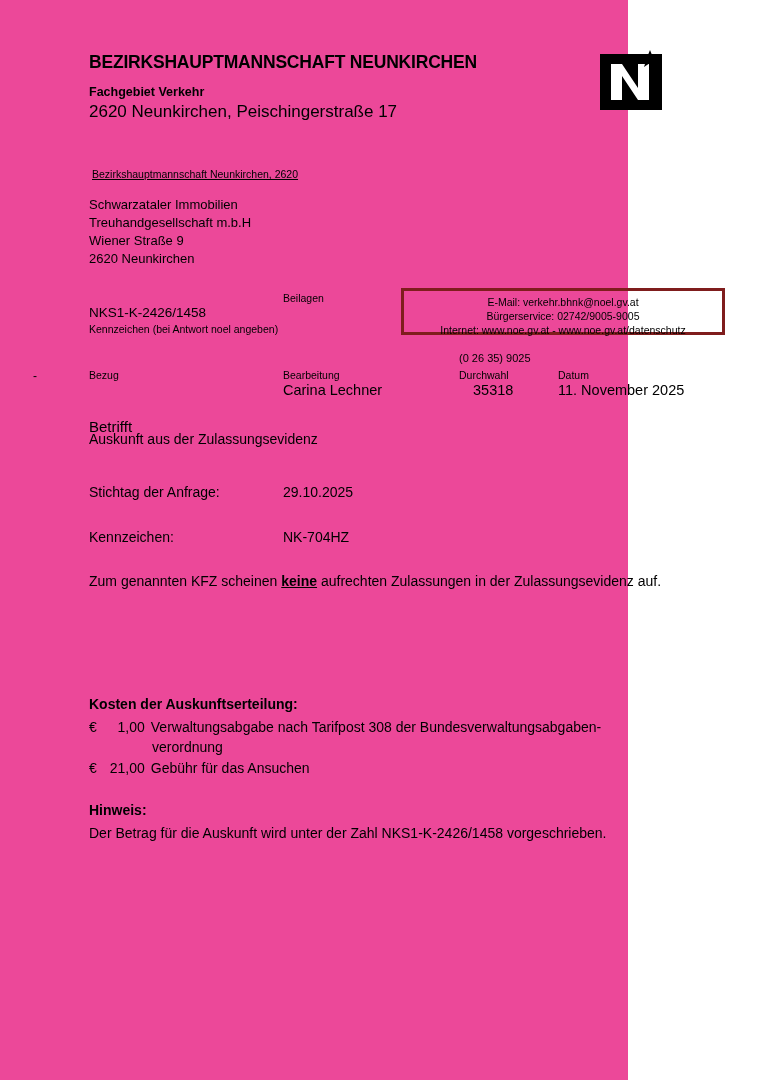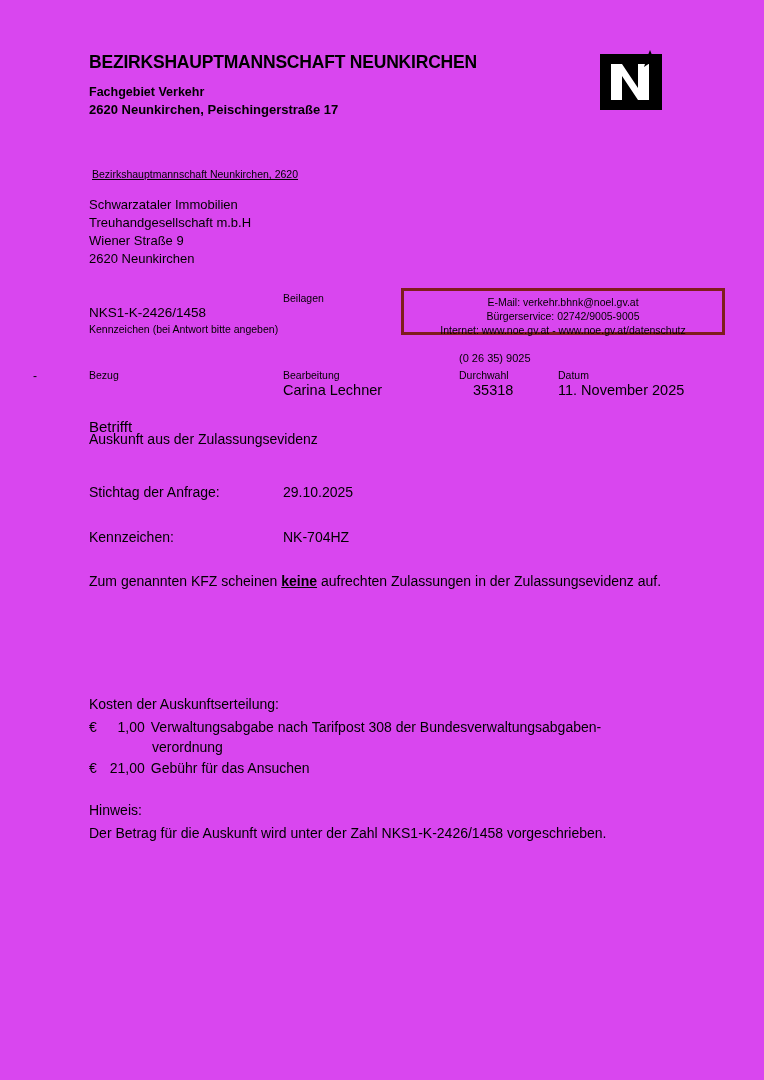--- a/index.html
+++ b/index.html
@@ -10,23 +10,23 @@
   body {
     width: 764px;
     height: 1080px;
     font-family: "Liberation Sans", sans-serif;
     color: #000000;
     position: relative;
     overflow: hidden;
   }
   .page {
     position: relative;
-    width: 764px;
+    width: 628px;
     height: 1080px;
-    background: #d946ef;
+    background: #ec4899;
   }
 
   
   .header {
     position: absolute;
     left: 89px;
     top: 52px;
     width: 580px;
   }
   .org-name {
@@ -36,22 +36,22 @@
     line-height: 1.25;
     white-space: nowrap;
   }
   .org-dept {
     font-size: 12.5px;
     font-weight: bold;
     line-height: 1.35;
     margin-top: 10px;
   }
   .org-addr {
-    font-size: 13px;
-    font-weight: bold;
+    font-size: 17px;
+    font-weight: normal;
     line-height: 1.35;
   }
 
   
   .logo {
     position: absolute;
     left: 600px;
     top: 48px;
     width: 66px;
     height: 66px;
@@ -185,21 +185,21 @@
     width: 194px;
   }
   .kv-val { display: inline-block; }
   .stmt { width: 600px; }
   .stmt b {
     font-weight: bold;
     text-decoration: underline;
   }
 
   .section-head {
-    font-weight: normal;
+    font-weight: bold;
     margin: 0 0 2px 0;
   }
   .costs { margin: 0 0 0 0; }
   .cost-line { white-space: nowrap; }
   .cost-line .amt {
     display: inline-block;
     width: 50px;
   }
   .cost-cont {
     padding-left: 63px;
@@ -230,21 +230,21 @@
 
   <div class="recipient">
     <div>Schwarzataler Immobilien</div>
     <div>Treuhandgesellschaft m.b.H</div>
     <div>Wiener Straße 9</div>
     <div>2620 Neunkirchen</div>
   </div>
 
   <div class="beilagen-label">Beilagen</div>
   <div class="ref-number">NKS1-K-2426/1458</div>
-  <div class="ref-caption">Kennzeichen (bei Antwort bitte angeben)</div>
+  <div class="ref-caption">Kennzeichen (bei Antwort noel angeben)</div>
 
   <div class="contact-box">
     <div>E-Mail: verkehr.bhnk@noel.gv.at</div>
     <div>Bürgerservice: 02742/9005-9005</div>
     <div>Internet: www.noe.gv.at - www.noe.gv.at/datenschutz</div>
   </div>
 
   <div class="dash-mark">-</div>
   <div class="phone-prefix">(0 26 35) 9025</div>
 

